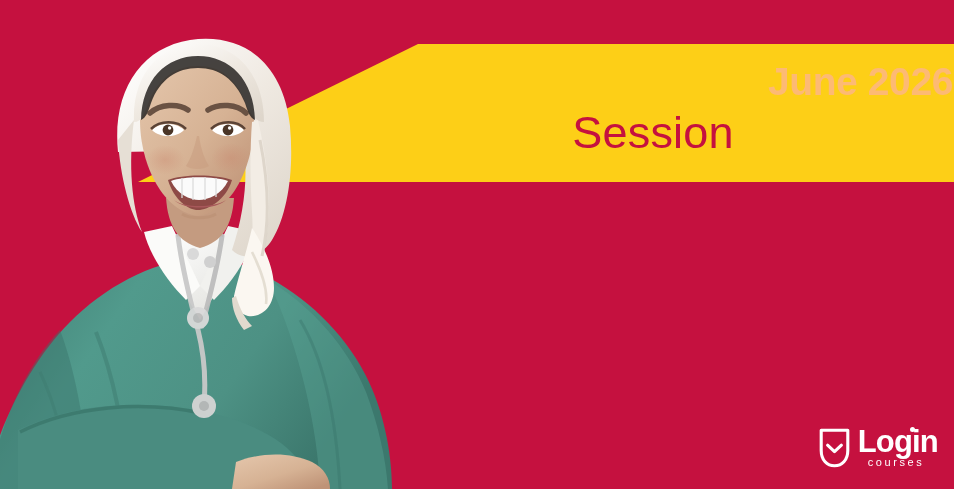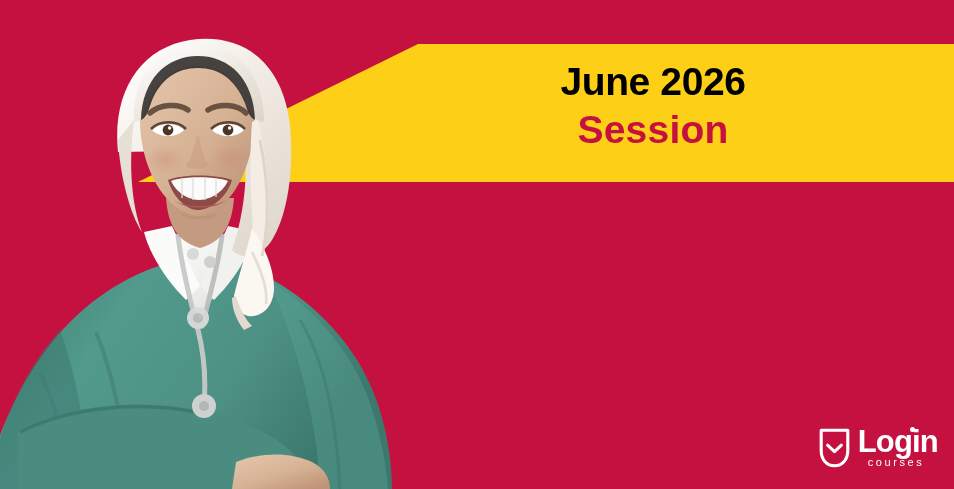--- a/index.html
+++ b/index.html
@@ -36,29 +36,30 @@
   }
   #photo svg { display:block; width:400px; height:489px; }
 
   
   .txt-center { position:absolute; left:353px; width:600px; text-align:center; z-index:4; }
 
   #date-line {
     top:62px;
     font-size:39px;
     font-weight:bold;
-    color:#000000;
+    color:#fdba74;
     letter-spacing:-0.4px;
     line-height:1.0;
     z-index:5;
+    text-align:right;
   }
   #session-line {
     top:110px;
-    font-size:39px;
-    font-weight:700;
+    font-size:45px;
+    font-weight:400;
     color:#c5113f;
     letter-spacing:0.2px;
     line-height:1.0;
     z-index:5;
   }
   #speaker-line {
     top:204px;
     font-size:43px;
     font-weight:bold;
     color:#ccd2d7;

